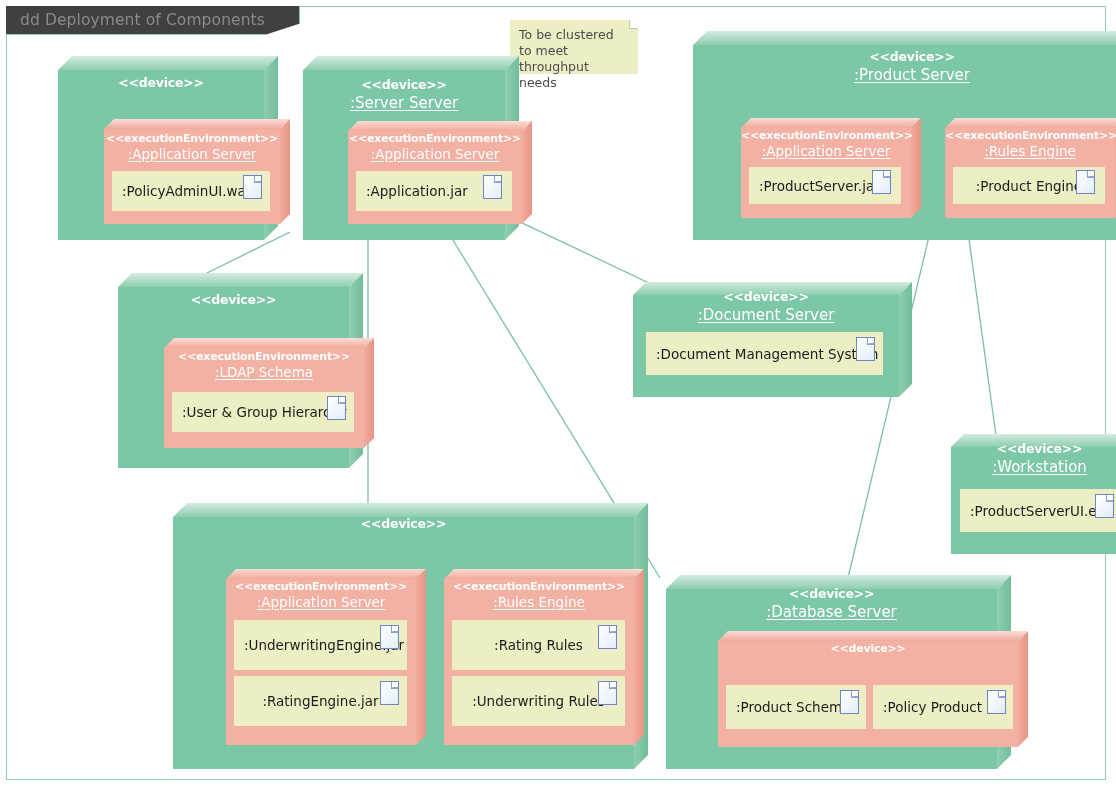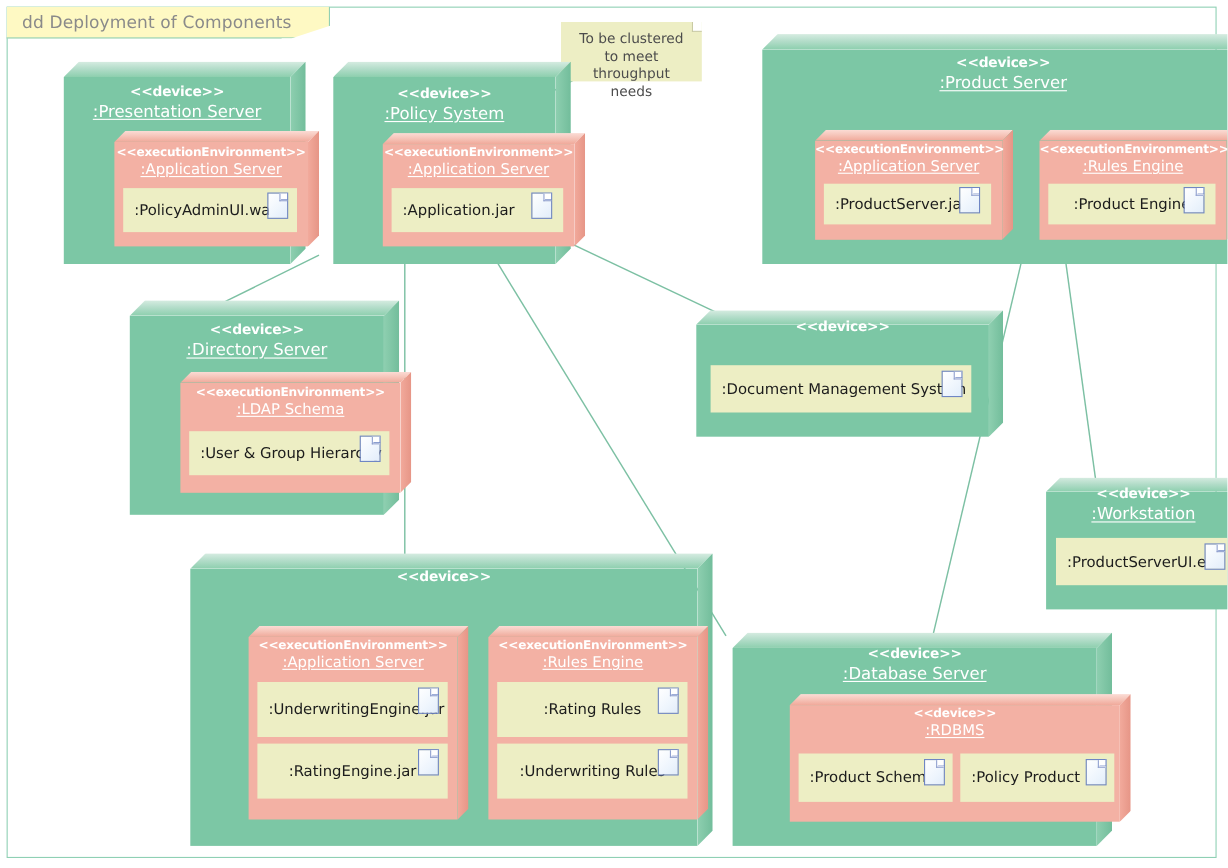--- a/index.html
+++ b/index.html
@@ -25,21 +25,21 @@
     box-sizing:border-box;
   }
   .frame-tab{
     position:absolute;
     left:6px; top:6px;
     height:29px;
     padding:0 34px 0 14px;
     display:flex; align-items:center;
     border:1.5px solid #8fd0b4;
     border-top:none; border-left:none;
-    background:#fef9c3;
+    background:#404040;
     box-sizing:border-box;
     -webkit-clip-path:polygon(0 0, 100% 0, 100% 60%, 88% 100%, 0 100%);
     clip-path:polygon(0 0, 100% 0, 100% 60%, 88% 100%, 0 100%);
   }
   .frame-tab-inner{
     position:absolute; left:6px; top:6px;
     height:29px; width:250px;
     border-bottom:1.5px solid #8fd0b4;
     box-sizing:border-box;
     pointer-events:none;
@@ -198,33 +198,32 @@
       <line x1="478" y1="202" x2="668" y2="292"></line>
 
       <line x1="482" y1="94" x2="523" y2="72"></line>
 
       <line x1="930" y1="232" x2="848" y2="578"></line>
 
       <line x1="968" y1="232" x2="997" y2="443"></line>
     </g>
   </svg>
 
-  <div class="note" style="left:510px;top:20px;width:128px;height:54px;text-align:center;">
+  <div class="note" style="left:510px;top:20px;width:128px;height:54px;">
     <span>To be clustered to meet throughput needs</span>
     <span class="nfold"></span>
   </div>
 
   <div class="node dev" style="left:22px;top:56px;width:220px;height:184px;">
     <div class="face-top" style="width:220px;height:14px;-webkit-clip-path:polygon(14px 0,220px 0,206px 14px,0 14px);clip-path:polygon(14px 0,220px 0,206px 14px,0 14px);"></div>
     <div class="face-side" style="top:0;width:14px;height:184px;-webkit-clip-path:polygon(14px 0,14px 170px,0 184px,0 14px);clip-path:polygon(14px 0,14px 170px,0 184px,0 14px);"></div>
     <div class="face-front" style="width:206px;height:170px;"></div>
 
     <div class="node-title" style="top:20px;width:206px;">
       <span class="stereo">&lt;&lt;device&gt;&gt;</span>
-      <span class="nm">:Presentation Server</span>
     </div>
 
     <div class="node ee" style="left:10px;top:63px;width:186px;height:105px;">
       <div class="face-top" style="width:186px;height:10px;-webkit-clip-path:polygon(10px 0,186px 0,176px 10px,0 10px);clip-path:polygon(10px 0,186px 0,176px 10px,0 10px);"></div>
       <div class="face-side" style="top:0;width:10px;height:105px;-webkit-clip-path:polygon(10px 0,10px 95px,0 105px,0 10px);clip-path:polygon(10px 0,10px 95px,0 105px,0 10px);"></div>
       <div class="face-front" style="width:176px;height:95px;"></div>
 
       <div class="node-title" style="top:14px;width:176px;">
         <span class="stereo sm">&lt;&lt;executionEnvironment&gt;&gt;</span>
         <span class="nm sm">:Application Server</span>
@@ -239,21 +238,21 @@
     </div>
   </div>
 
   <div class="node dev" style="left:267px;top:56px;width:216px;height:184px;">
     <div class="face-top" style="width:216px;height:14px;-webkit-clip-path:polygon(14px 0,216px 0,202px 14px,0 14px);clip-path:polygon(14px 0,216px 0,202px 14px,0 14px);"></div>
     <div class="face-side" style="top:0;width:14px;height:184px;-webkit-clip-path:polygon(14px 0,14px 170px,0 184px,0 14px);clip-path:polygon(14px 0,14px 170px,0 184px,0 14px);"></div>
     <div class="face-front" style="width:202px;height:170px;"></div>
 
     <div class="node-title" style="top:22px;width:202px;">
       <span class="stereo">&lt;&lt;device&gt;&gt;</span>
-      <span class="nm">:Policy System</span>
+      <span class="nm">:Server Server</span>
     </div>
 
     <div class="node ee" style="left:9px;top:65px;width:184px;height:103px;">
       <div class="face-top" style="width:184px;height:10px;-webkit-clip-path:polygon(10px 0,184px 0,174px 10px,0 10px);clip-path:polygon(10px 0,184px 0,174px 10px,0 10px);"></div>
       <div class="face-side" style="top:0;width:10px;height:103px;-webkit-clip-path:polygon(10px 0,10px 93px,0 103px,0 10px);clip-path:polygon(10px 0,10px 93px,0 103px,0 10px);"></div>
       <div class="face-front" style="width:174px;height:93px;"></div>
 
       <div class="node-title" style="top:12px;width:174px;">
         <span class="stereo sm">&lt;&lt;executionEnvironment&gt;&gt;</span>
         <span class="nm sm">:Application Server</span>
@@ -315,21 +314,20 @@
     </div>
   </div>
 
   <div class="node dev" style="left:82px;top:273px;width:245px;height:195px;">
     <div class="face-top" style="width:245px;height:14px;-webkit-clip-path:polygon(14px 0,245px 0,231px 14px,0 14px);clip-path:polygon(14px 0,245px 0,231px 14px,0 14px);"></div>
     <div class="face-side" style="top:0;width:14px;height:195px;-webkit-clip-path:polygon(14px 0,14px 181px,0 195px,0 14px);clip-path:polygon(14px 0,14px 181px,0 195px,0 14px);"></div>
     <div class="face-front" style="width:231px;height:181px;"></div>
 
     <div class="node-title" style="top:20px;width:231px;">
       <span class="stereo">&lt;&lt;device&gt;&gt;</span>
-      <span class="nm">:Directory Server</span>
     </div>
 
     <div class="node ee" style="left:10px;top:65px;width:210px;height:110px;">
       <div class="face-top" style="width:210px;height:10px;-webkit-clip-path:polygon(10px 0,210px 0,200px 10px,0 10px);clip-path:polygon(10px 0,210px 0,200px 10px,0 10px);"></div>
       <div class="face-side" style="top:0;width:10px;height:110px;-webkit-clip-path:polygon(10px 0,10px 100px,0 110px,0 10px);clip-path:polygon(10px 0,10px 100px,0 110px,0 10px);"></div>
       <div class="face-front" style="width:200px;height:100px;"></div>
 
       <div class="node-title" style="top:13px;width:200px;">
         <span class="stereo sm">&lt;&lt;executionEnvironment&gt;&gt;</span>
         <span class="nm sm">:LDAP Schema</span>
@@ -344,20 +342,21 @@
     </div>
   </div>
 
   <div class="node dev" style="left:597px;top:282px;width:279px;height:115px;">
     <div class="face-top" style="width:279px;height:13px;-webkit-clip-path:polygon(13px 0,279px 0,266px 13px,0 13px);clip-path:polygon(13px 0,279px 0,266px 13px,0 13px);"></div>
     <div class="face-side" style="top:0;width:13px;height:115px;-webkit-clip-path:polygon(13px 0,13px 102px,0 115px,0 13px);clip-path:polygon(13px 0,13px 102px,0 115px,0 13px);"></div>
     <div class="face-front" style="width:266px;height:102px;"></div>
 
     <div class="node-title" style="top:8px;width:266px;">
       <span class="stereo">&lt;&lt;device&gt;&gt;</span>
+      <span class="nm">:Document Server</span>
     </div>
 
     <div class="artifact" style="left:13px;top:50px;width:237px;height:43px;">
       <span class="alabel">:Document Management System</span>
       <span class="doc-icon" style="right:8px;top:5px;">
           <span class="fold"></span>
         </span>
     </div>
   </div>
 
@@ -447,21 +446,20 @@
       <span class="nm">:Database Server</span>
     </div>
 
     <div class="node ee" style="left:16px;top:56px;width:310px;height:116px;">
       <div class="face-top" style="width:310px;height:10px;-webkit-clip-path:polygon(10px 0,310px 0,300px 10px,0 10px);clip-path:polygon(10px 0,310px 0,300px 10px,0 10px);"></div>
       <div class="face-side" style="top:0;width:10px;height:116px;-webkit-clip-path:polygon(10px 0,10px 106px,0 116px,0 10px);clip-path:polygon(10px 0,10px 106px,0 116px,0 10px);"></div>
       <div class="face-front" style="width:300px;height:106px;"></div>
 
       <div class="node-title" style="top:12px;width:300px;">
         <span class="stereo sm">&lt;&lt;device&gt;&gt;</span>
-        <span class="nm sm">:RDBMS</span>
       </div>
 
       <div class="artifact" style="left:8px;top:54px;width:140px;height:44px;">
         <span class="alabel">:Product Schema</span>
         <span class="doc-icon" style="right:7px;top:5px;">
             <span class="fold"></span>
           </span>
       </div>
       <div class="artifact" style="left:155px;top:54px;width:140px;height:44px;">
         <span class="alabel">:Policy Product</span>

